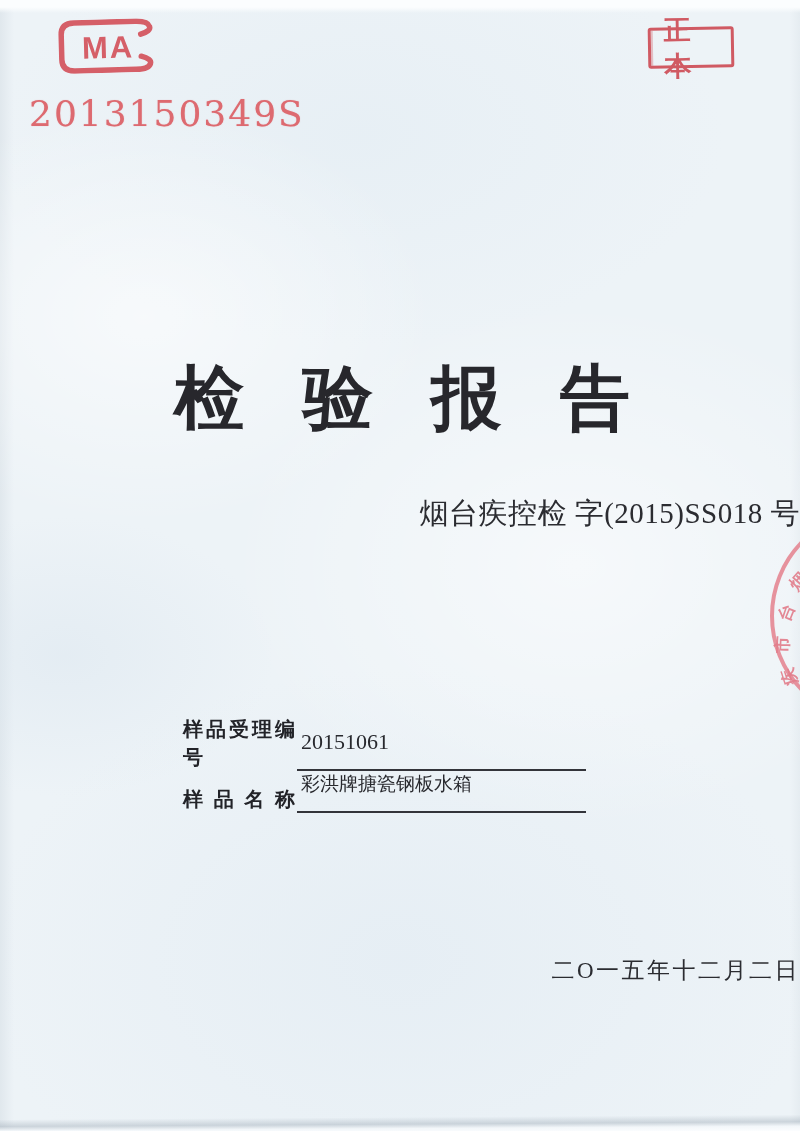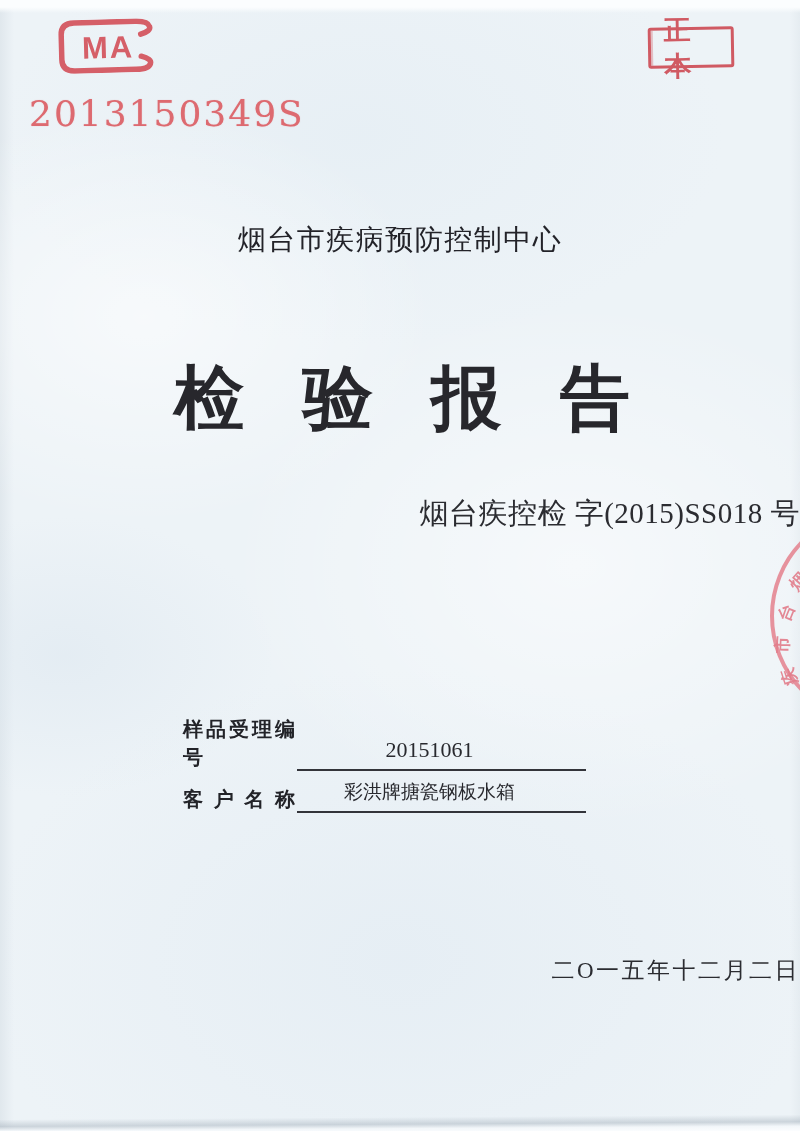--- a/index.html
+++ b/index.html
@@ -78,22 +78,22 @@
   .fields { position:absolute; left:183px; top:741px; width:403px; }
   .field-row { display:flex; align-items:flex-end; height:30px; }
   .field-row.row-1 { margin-bottom:12px; }
   .field-row.row-2 { margin-bottom:22px; }
   .field-label {
     width:112px; flex:none; font-size:20px; font-weight:700; color:#222328;
     text-align:justify; text-align-last:justify; line-height:28px;
   }
   .field-line {
     flex:1; margin-left:2px; border-bottom:2px solid #33343a;
-    text-align:center; font-size:22px; color:#28292e;
-    padding:0 28px 6px 4px; line-height:26px; white-space:nowrap;
+    font-size:22px; color:#28292e;
+    padding:0 28px 14px 4px; line-height:26px; white-space:nowrap;
   }
   .row-2 .field-line, .row-3 .field-line { font-size:19px; }
 
   
   .report-date {
     position:absolute; top:955px; left:0; width:100%;
     text-align:right; font-size:23px; letter-spacing:2.5px; color:#2b2c31;
   }
 
   
@@ -118,38 +118,37 @@
 
   <svg class="cma-stamp" viewBox="0 0 104 54">
     <path d="M 83 16 C 90 14 93 11.5 92 8.5 C 91 5 85.5 3 77.5 3 L 16.5 3 C 7.5 3 3.5 7 3.5 14.5 L 3.5 39.5 C 3.5 47 7.5 51 16.5 51 L 77.5 51 C 85.5 51 91 49 92 45.5 C 93 42.5 90 40 83 38" fill="none" stroke="#d4545e" stroke-width="5.5" stroke-linecap="round"></path>
     <text x="50" y="39" text-anchor="middle" font-family="Liberation Sans, sans-serif" font-size="31" font-weight="bold" letter-spacing="2" fill="#d4545e">MA</text>
   </svg>
 
   <div class="cert-number">2013150349S</div>
 
   <div class="original-stamp">正 本</div>
 
-  <div class="org-title">烟台市疾病预防控制中心</div>
 
   <div class="report-title">
     <span>检</span>
     <span>验</span>
     <span>报</span>
     <span>告</span>
   </div>
 
   <div class="report-number">烟台疾控检 字(2015)SS018 号</div>
 
   <div class="fields">
     <div class="field-row row-1">
       <span class="field-label">样品受理编号</span>
       <span class="field-line">20151061</span>
     </div>
     <div class="field-row row-2">
-      <span class="field-label">客户名称</span>
+      <span class="field-label">样品名称</span>
       <span class="field-line">彩洪牌搪瓷钢板水箱</span>
     </div>
   </div>
 
   <div class="report-date">二O一五年十二月二日</div>
 
   <div class="round-seal">
     <div class="seal-ring"></div>
     <span class="seal-char c0">烟</span>
     <span class="seal-char c1">台</span>

